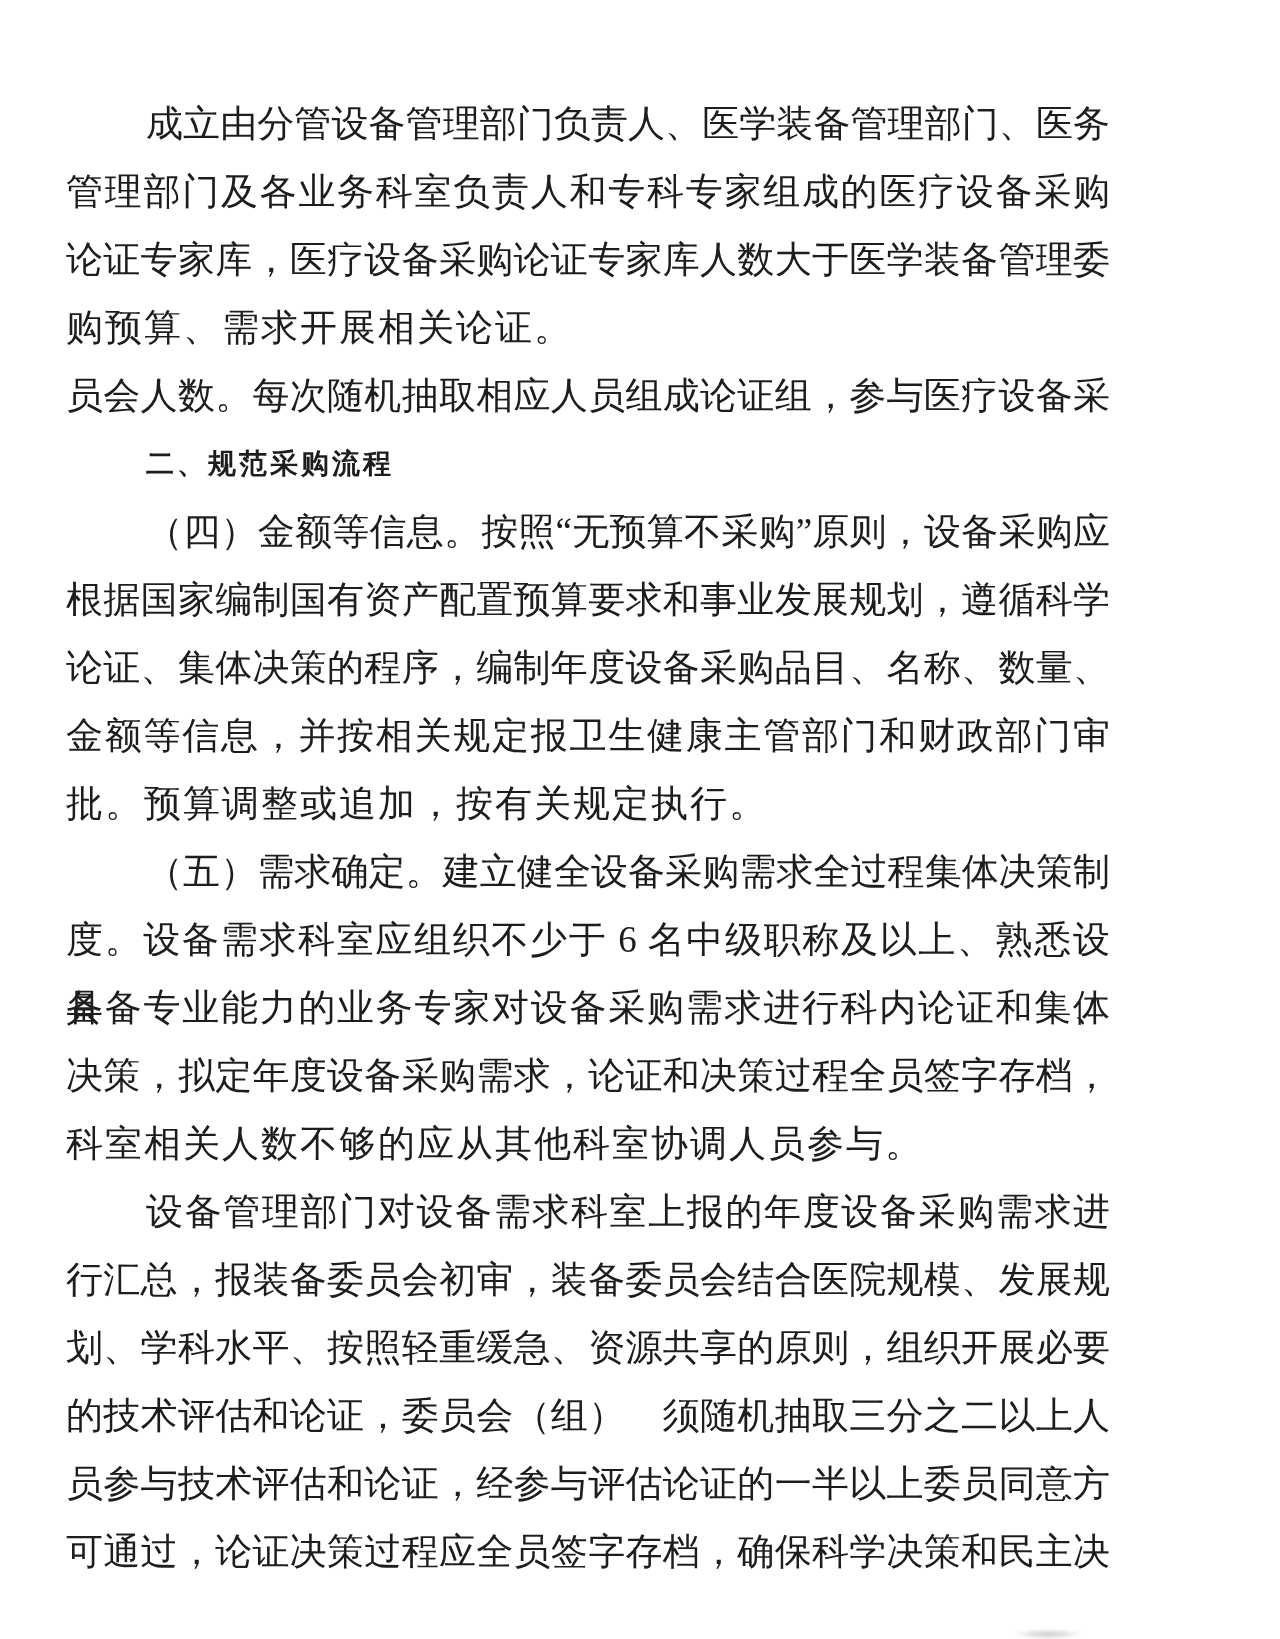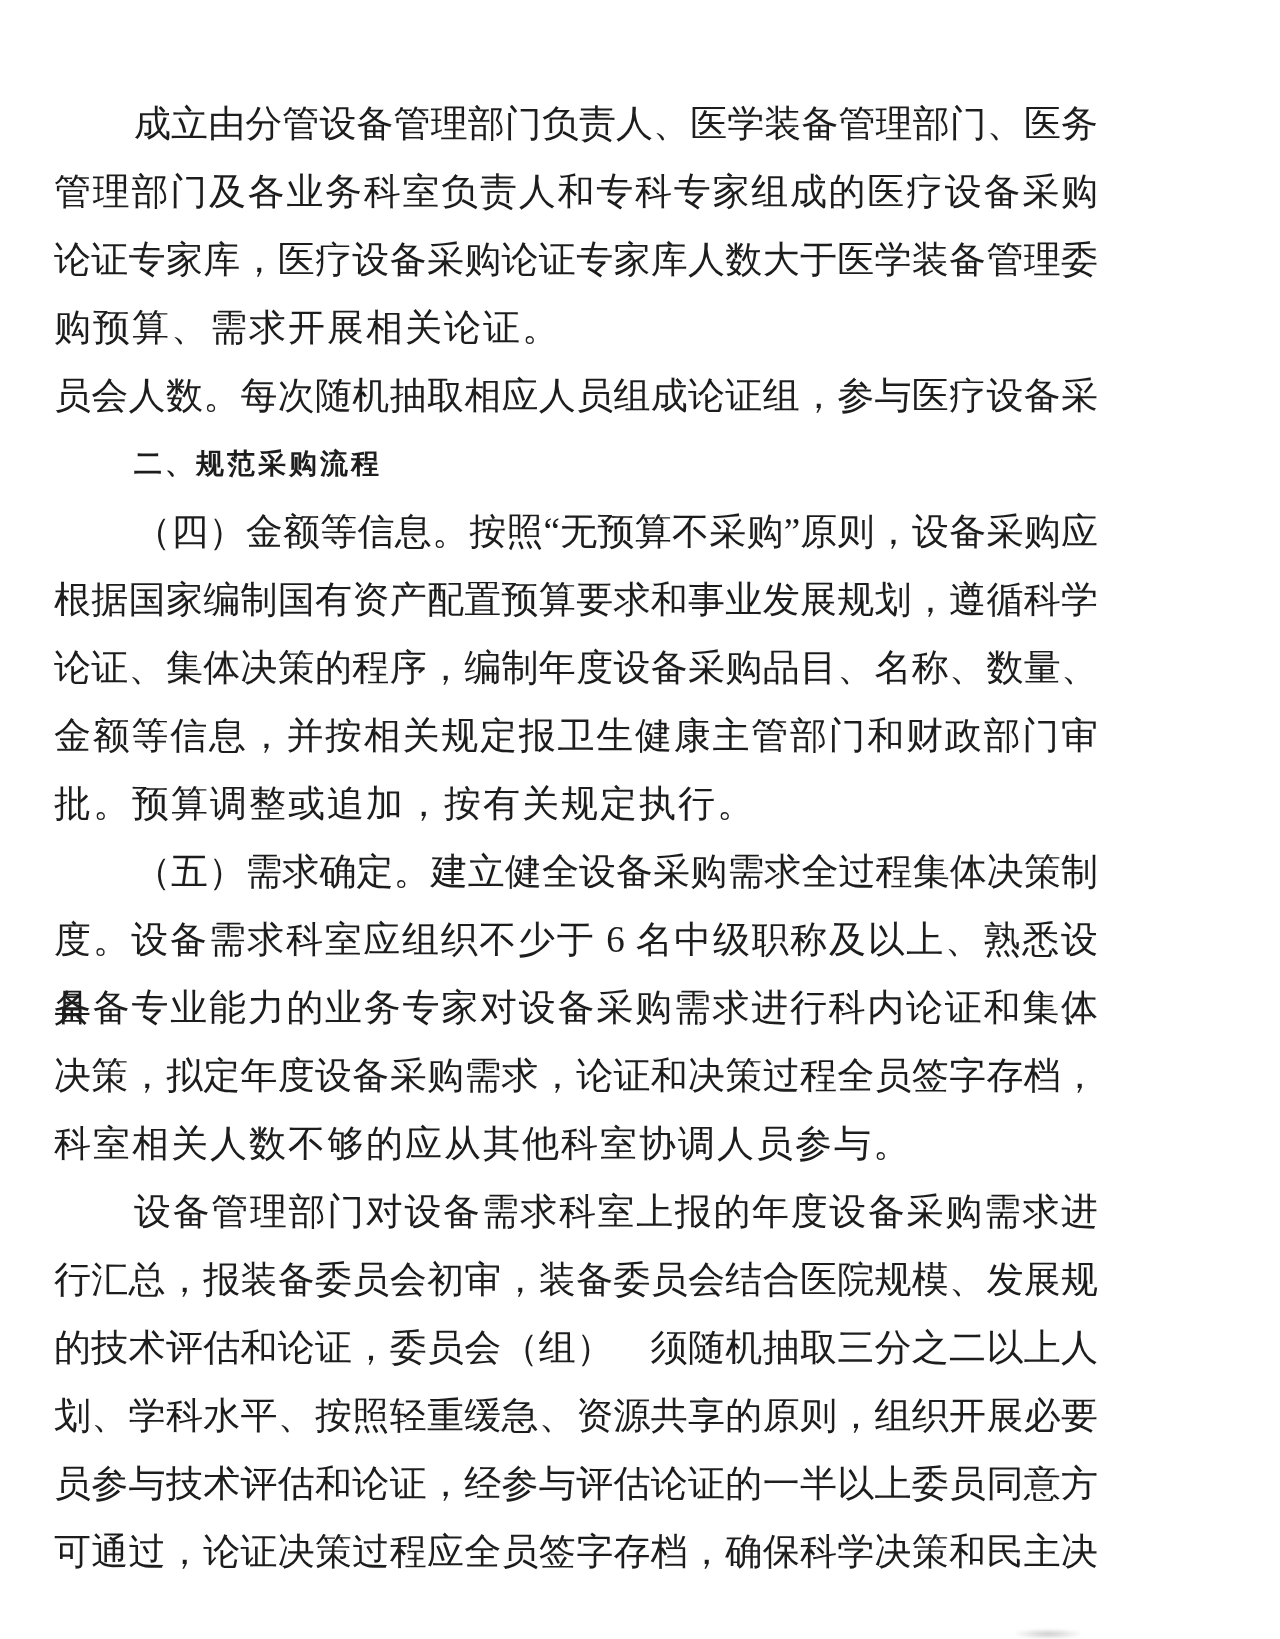--- a/index.html
+++ b/index.html
@@ -11,21 +11,21 @@
     position: relative;
     width: 1280px;
     height: 1639px;
     background: #ffffff;
     overflow: hidden;
     font-family: "Liberation Serif", serif;
     color: #1d1d1d;
   }
   .text-block {
     position: absolute;
-    left: 54px;
+    left: 66px;
     top: 90px;
     width: 1044px;
   }
   .line {
     font-size: 37px;
     line-height: 68px;
     height: 68px;
     letter-spacing: 2px;
     white-space: nowrap;
   }
@@ -70,19 +70,19 @@
     <div class="line justify">论证、集体决策的程序，编制年度设备采购品目、名称、数量、</div>
     <div class="line justify">金额等信息，并按相关规定报卫生健康主管部门和财政部门审</div>
     <div class="line">批。预算调整或追加，按有关规定执行。</div>
     <div class="line indent justify">（五）需求确定。建立健全设备采购需求全过程集体决策制</div>
     <div class="line justify">度。设备需求科室应组织不少于 6 名中级职称及以上、熟悉设备、</div>
     <div class="line justify">具备专业能力的业务专家对设备采购需求进行科内论证和集体</div>
     <div class="line justify">决策，拟定年度设备采购需求，论证和决策过程全员签字存档，</div>
     <div class="line">科室相关人数不够的应从其他科室协调人员参与。</div>
     <div class="line indent justify">设备管理部门对设备需求科室上报的年度设备采购需求进</div>
     <div class="line justify">行汇总，报装备委员会初审，装备委员会结合医院规模、发展规</div>
+    <div class="line justify">划、学科水平、按照轻重缓急、资源共享的原则，组织开展必要</div>
     <div class="line justify">的技术评估和论证，委员会（组）　须随机抽取三分之二以上人</div>
-    <div class="line justify">划、学科水平、按照轻重缓急、资源共享的原则，组织开展必要</div>
     <div class="line justify">员参与技术评估和论证，经参与评估论证的一半以上委员同意方</div>
     <div class="line justify">可通过，论证决策过程应全员签字存档，确保科学决策和民主决</div>
   </div>
   <div class="page-edge-artifact"></div>
 </div>
 
 </body></html>

